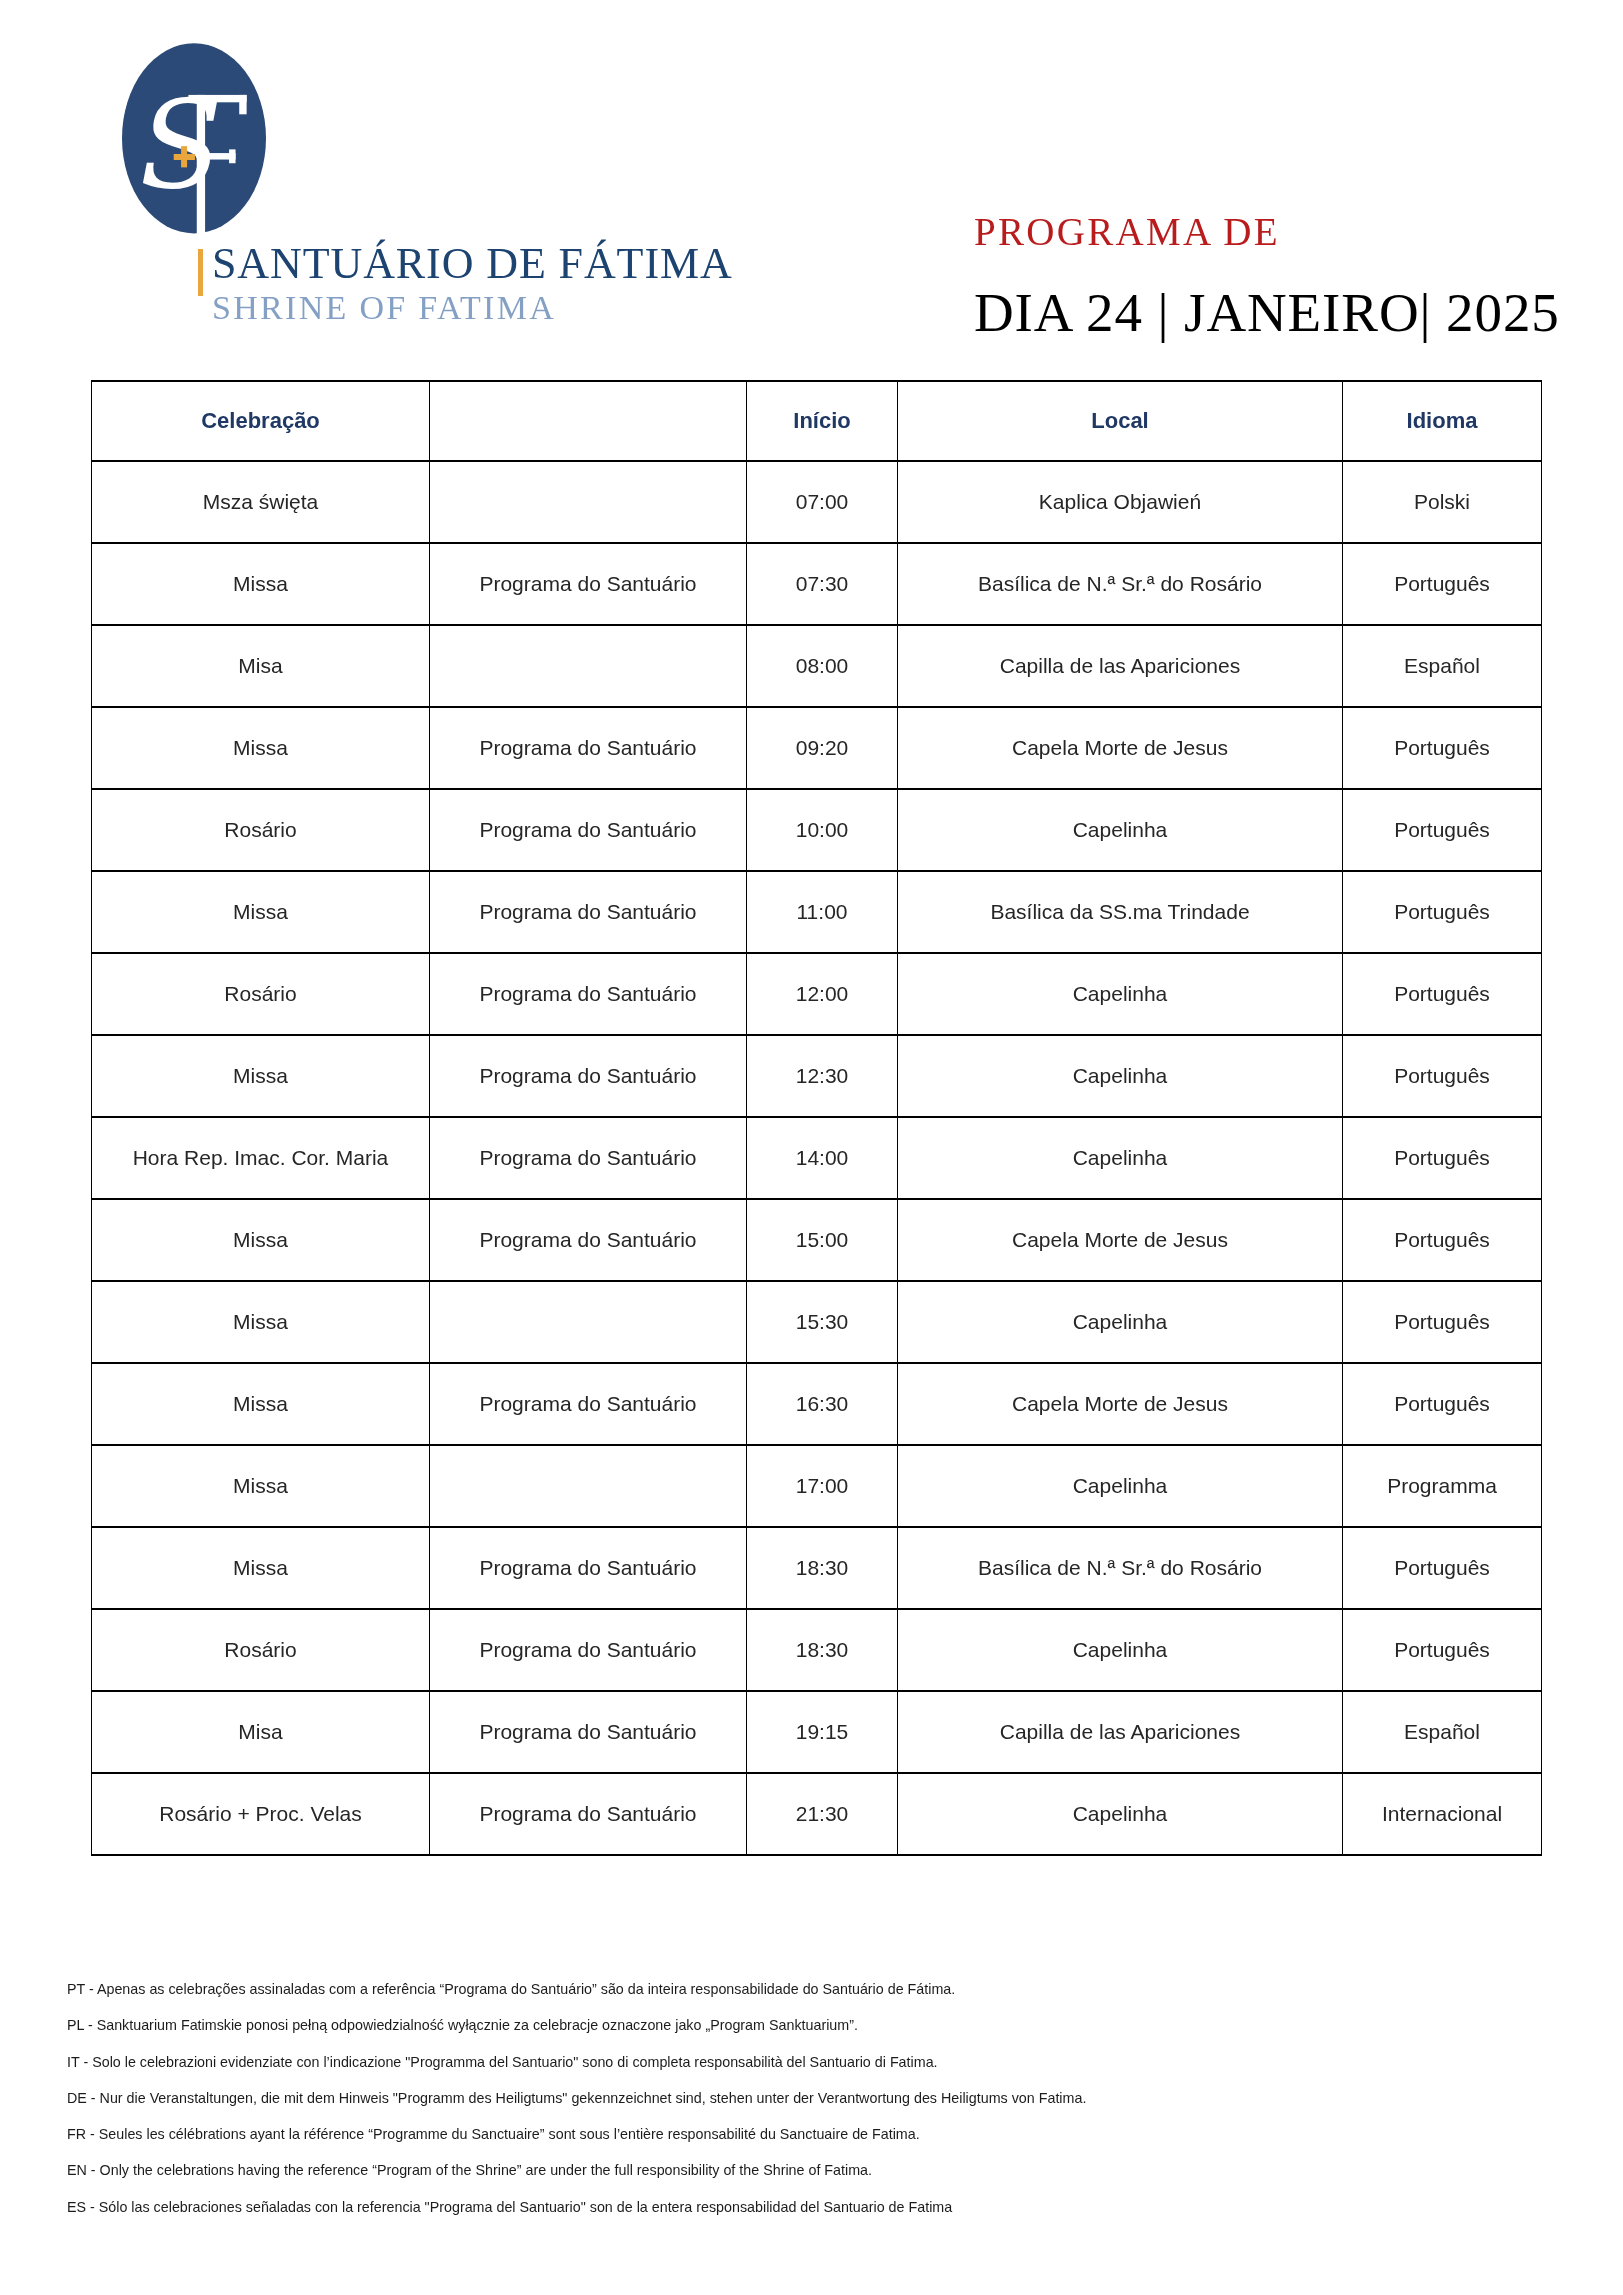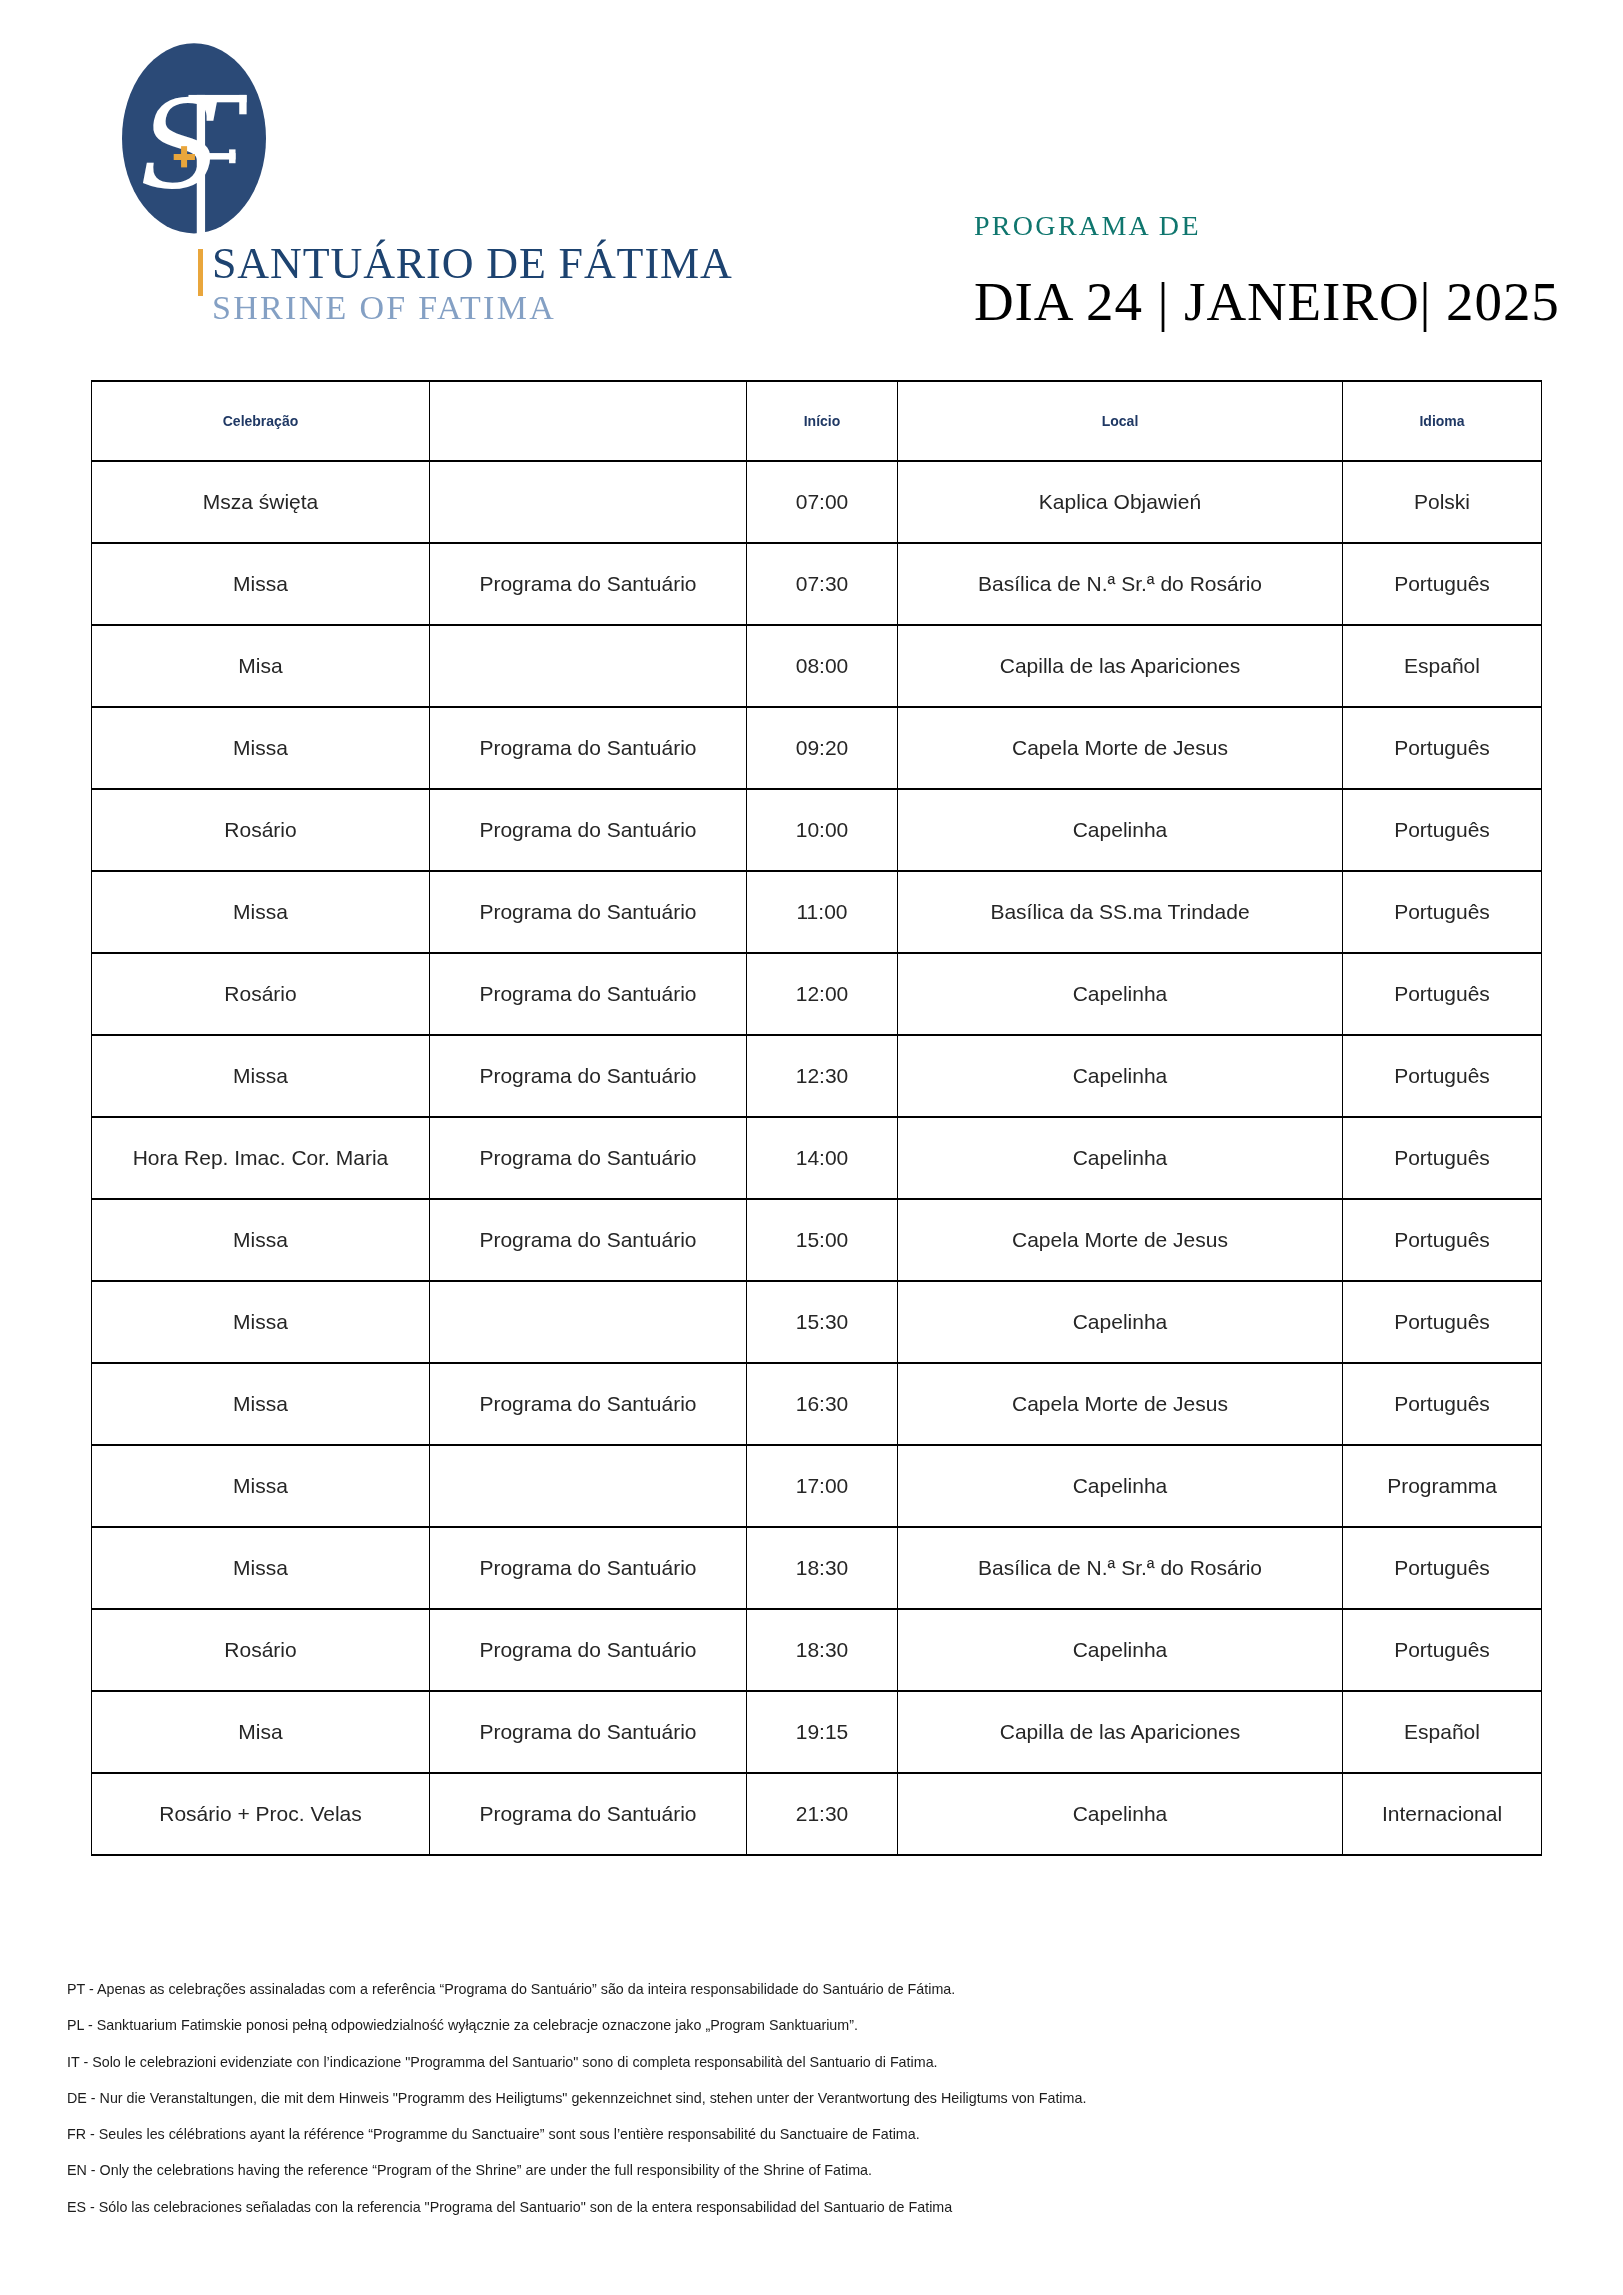--- a/index.html
+++ b/index.html
@@ -34,23 +34,23 @@
     font-size:34px; line-height:1;
     letter-spacing:2.3px;
     color:#84a0c4;
     margin-top:5px;
     white-space:nowrap;
   }
 
   
   .title-block { position:absolute; left:974px; top:212px; font-family:"Liberation Serif", serif; }
   .title-line1 {
-    font-size:28px; line-height:1;
+    font-size:39px; line-height:1;
     letter-spacing:2.3px;
-    color:#0f766e;
+    color:#b91c1c;
     white-space:nowrap;
   }
   .title-line2 {
     font-size:55px; line-height:1;
     letter-spacing:0.9px;
     color:#000000;
     margin-top:34px;
     white-space:nowrap;
   }
 
@@ -66,21 +66,21 @@
     border-right:1.4px solid #000;
     border-top:2.8px solid #000;
     border-bottom:2.8px solid #000;
     text-align:center;
     vertical-align:middle;
     padding:0 4.6px;
     overflow:hidden;
   }
   .schedule thead th {
     height:78px;
-    font-size:14px;
+    font-size:22px;
     font-weight:bold;
     color:#1f3864;
   }
   .schedule tbody td {
     height:80px;
     font-size:21px;
     font-weight:normal;
     color:#262626;
   }
 

